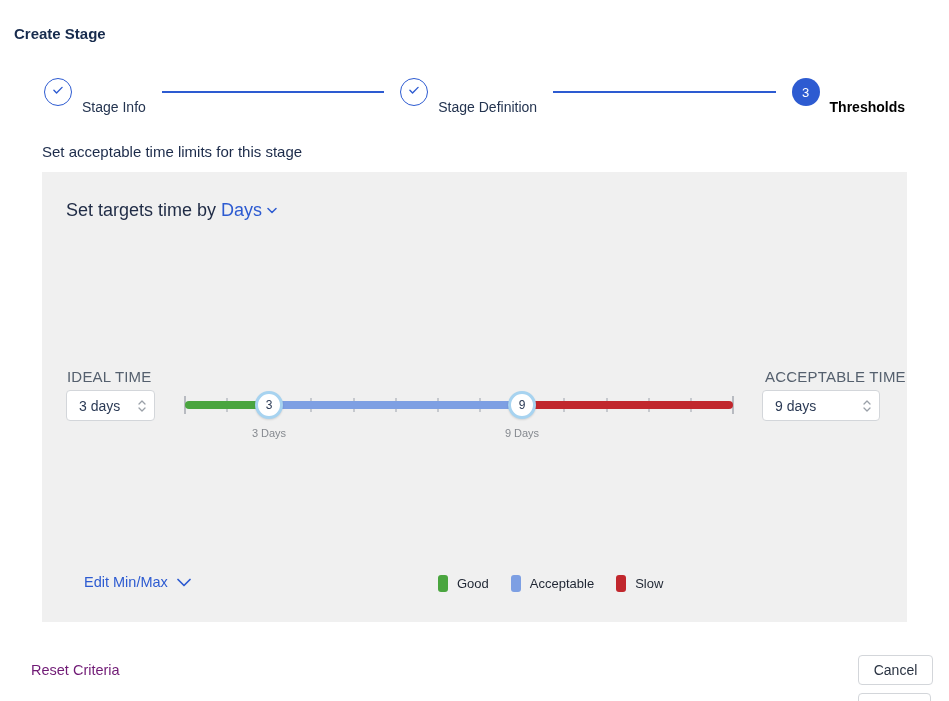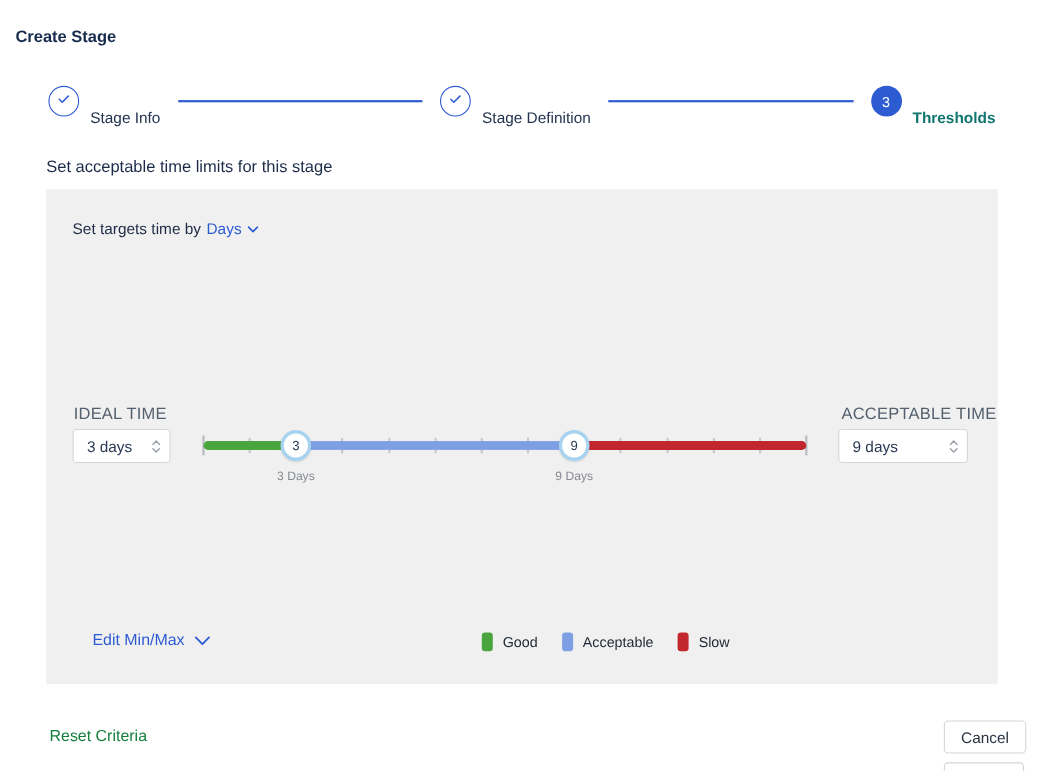--- a/index.html
+++ b/index.html
@@ -12,30 +12,30 @@
 
   
   .stepper { position:absolute; left:44px; right:44px; top:78px; height:28px;
     display:flex; align-items:center; }
   .step { display:flex; align-items:center; gap:10px; }
   .step-circle { width:28px; height:28px; border-radius:50%; display:flex;
     align-items:center; justify-content:center; flex:0 0 auto; }
   .step-circle.done { background:#ffffff; border:1.5px solid #2d5bd1; }
   .step-circle.current { background:#2d5bd1; color:#ffffff; font-size:13px; font-weight:500; }
   .step-label { font-size:14px; color:#243450; white-space:nowrap;margin-top:29px; }
-  .step-label.current { font-weight:700; color:#0f766e; }
+  .step-label.current { font-weight:700; color:#000000; }
   .connector { flex:1 1 auto; height:1.5px; background:#2d5bd1; margin:0 16px; }
 
   
   .section-heading { position:absolute; left:42px; top:143px; font-size:15px; color:#1c2b4a; }
 
   
   .panel { position:absolute; left:42px; top:172px; width:865px; height:450px; background:#f0f0f0; }
 
-  .targets-line { position:absolute; left:24px; top:28px; font-size:14px; color:#1f2b45;
+  .targets-line { position:absolute; left:24px; top:28px; font-size:18px; color:#1f2b45;
     display:flex; align-items:center; gap:5px; }
   .link-blue { color:#2d5bd1; cursor:pointer; }
 
   .field-label { position:absolute; font-size:15px; color:#55606e; letter-spacing:0.2px; }
   .ideal-label { left:25px; top:196px; }
   .acceptable-label { left:723px; top:196px; }
 
   .spin-input { position:absolute; height:31px; background:#ffffff; border:1px solid #d3d6da;
     border-radius:4px; display:flex; align-items:center; justify-content:space-between;
     padding:0 8px 0 12px; }
@@ -68,21 +68,21 @@
     display:flex; align-items:center; gap:9px; cursor:pointer; }
   .legend { position:absolute; left:396px; top:403px; display:flex; align-items:center; gap:22px; }
   .legend-item { display:flex; align-items:center; gap:9px; }
   .swatch { width:10px; height:17px; border-radius:3px; }
   .swatch-good { background:#4aa53f; }
   .swatch-acceptable { background:#7d9fe3; }
   .swatch-slow { background:#c1272d; }
   .legend-label { font-size:13px; font-weight:500; color:#1f2633; }
 
   
-  .reset-link { position:absolute; left:45px; top:662px; font-size:14.5px; color:#15803d; cursor:pointer; }
+  .reset-link { position:absolute; left:31px; top:662px; font-size:14.5px; color:#701a75; cursor:pointer; }
   .footer-buttons { position:absolute; right:16px; top:655px; display:flex; gap:8px;flex-direction:column; }
   .btn { height:30px; border-radius:4px; font-size:14px; display:flex; align-items:center;
     justify-content:center; cursor:pointer; font-family:"Liberation Sans", sans-serif; }
   .btn-secondary { background:#ffffff; border:1px solid #d3d6da; color:#2a3342; }
   .btn-cancel { width:75px; }
   .btn-back { width:73px; }
   .btn-primary { width:71px; background:#1272cc; border:1px solid #1272cc; color:#ffffff; }
 </style>
 </head>
 <body>

